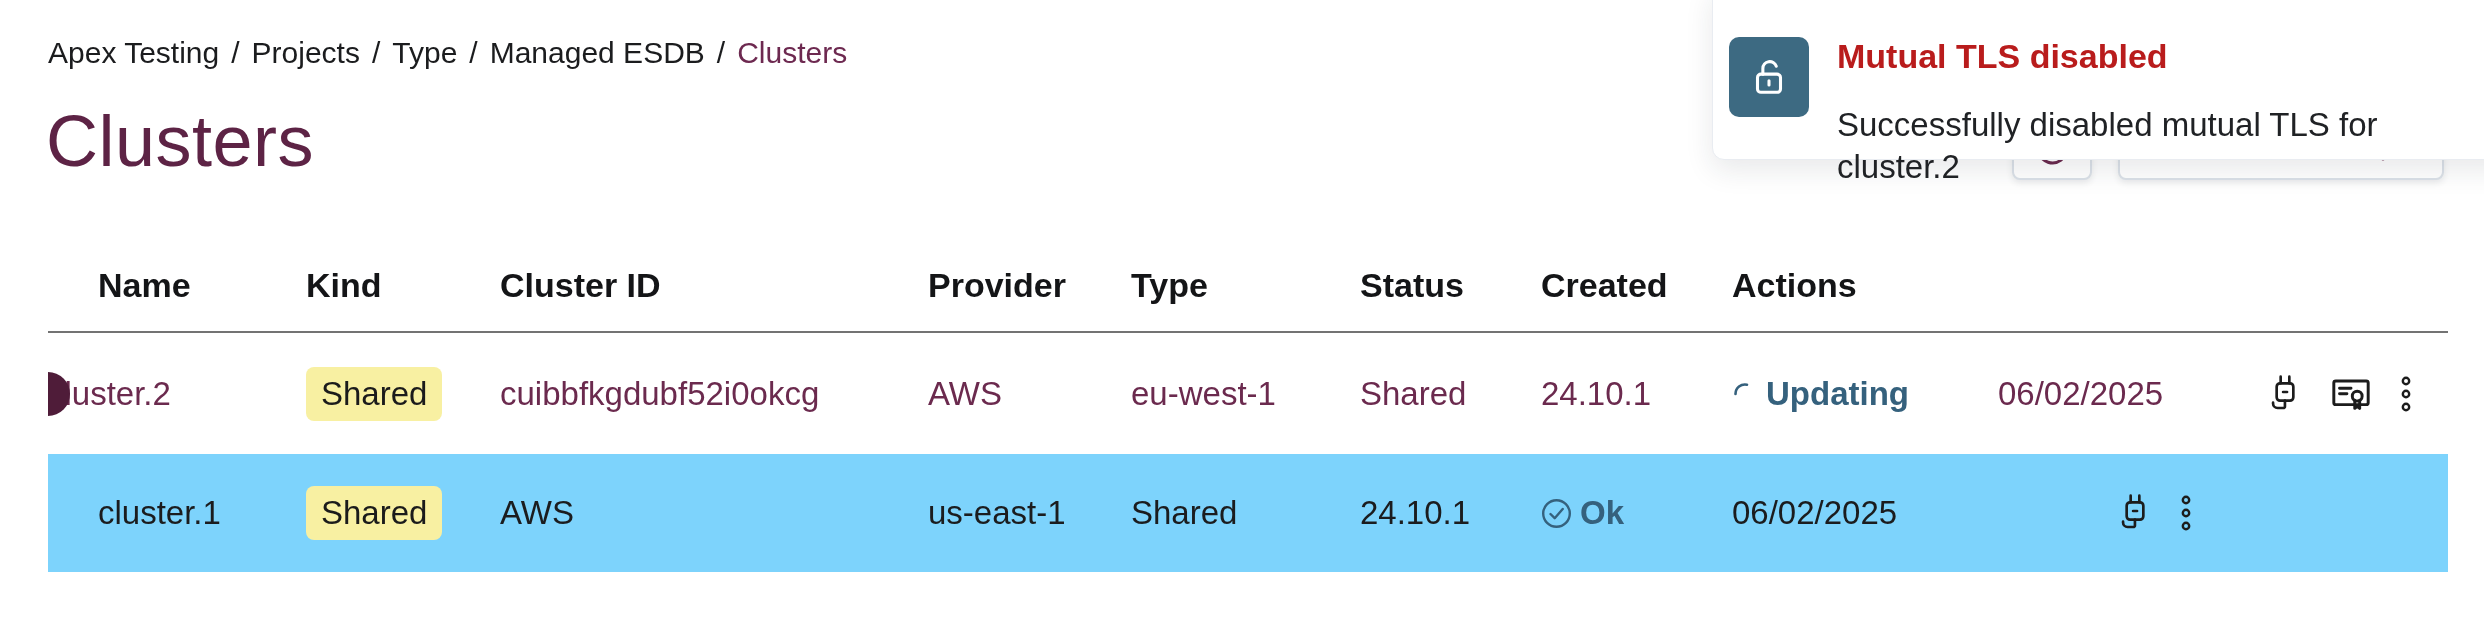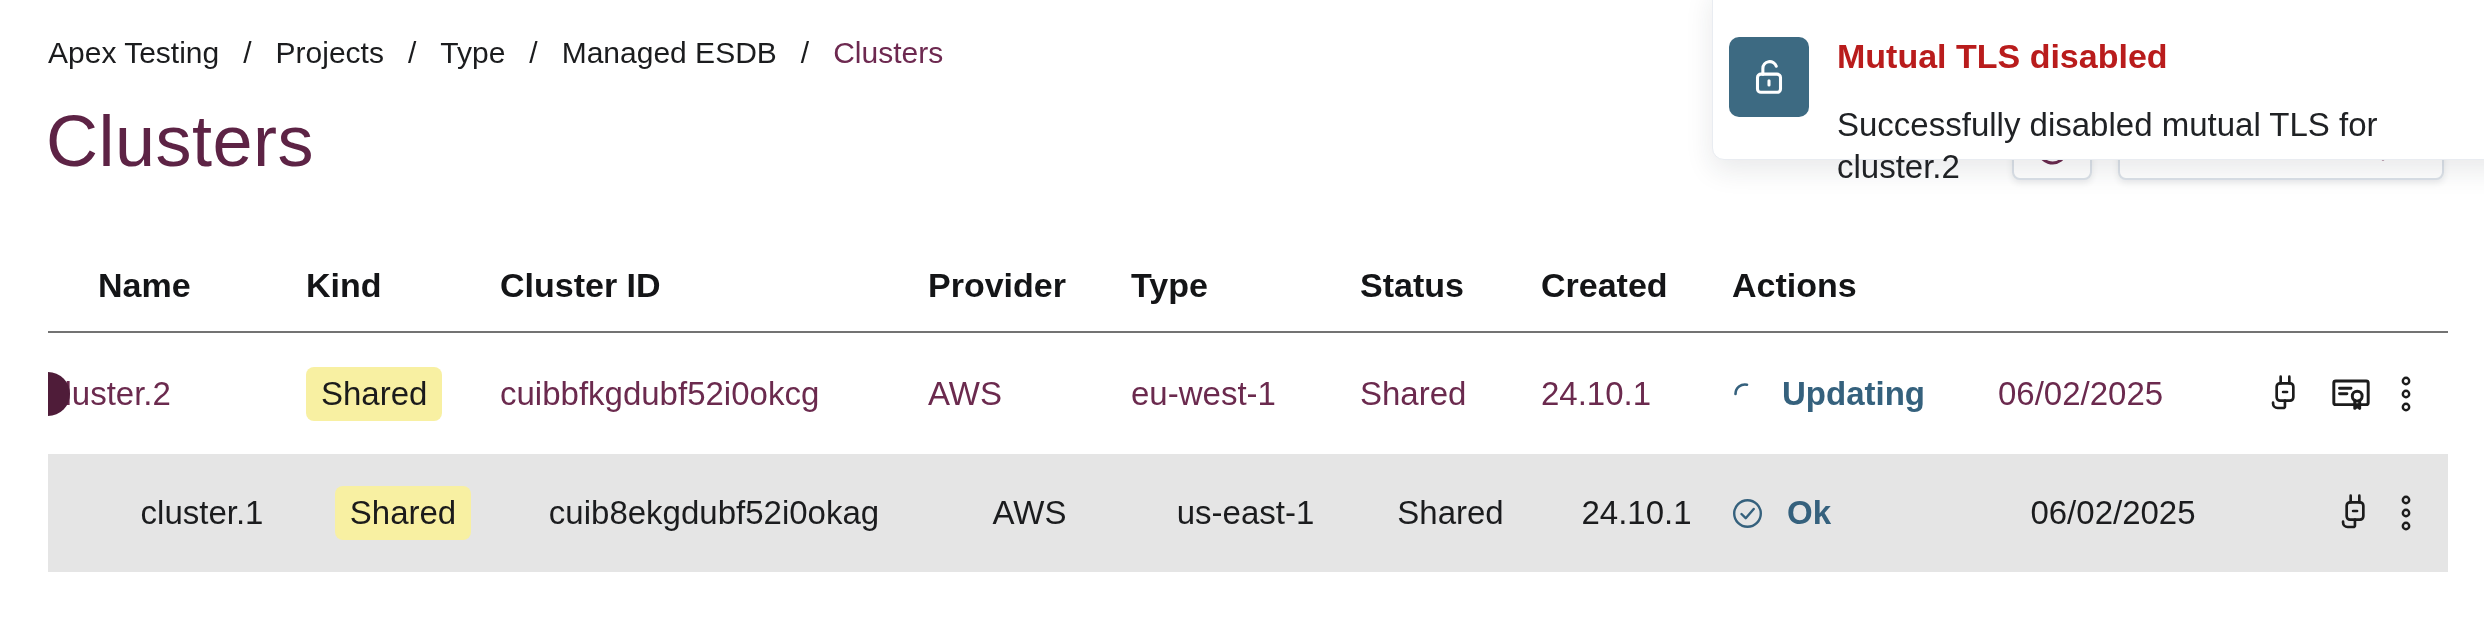--- a/index.html
+++ b/index.html
@@ -7,21 +7,21 @@
   body {
     position:relative; overflow:hidden; background:#ffffff;
     font-family:"Liberation Sans", sans-serif; color:#1b1c1e;
     -webkit-font-smoothing:antialiased;
   }
 
   
   .breadcrumb {
     position:absolute; left:48px; top:36px;
     font-size:30px; line-height:34px; color:#1b1c1e;
-    display:flex; gap:24px; align-items:baseline; white-space:nowrap;
+    display:flex; gap:12px; align-items:baseline; white-space:nowrap;
   }
   .breadcrumb .crumb { cursor:pointer; }
   .breadcrumb .sep { color:#1b1c1e; }
   .breadcrumb .crumb.current { color:#6d2950; cursor:default; }
 
   
   .page-title {
     position:absolute; left:46px; top:100px;
     font-size:72px; font-weight:400; letter-spacing:0.5px;
     color:#5d2345;
@@ -65,37 +65,37 @@
     align-items:center;
   }
   .thead { height:93px; border-bottom:2px solid #737373; }
   .thead .th {
     font-size:34px; font-weight:700; color:#141517; white-space:nowrap;
   }
   .th:first-child, .td:first-child { padding-left:50px; }
 
   .trow { position:relative; }
   .trow.row-0 { height:121px; background:#ffffff; }
-  .trow.row-1 { height:118px; background:#e5e5e5;text-align:center; }
+  .trow.row-1 { height:118px; background:#7dd3fc; }
   .td { font-size:33px; white-space:nowrap; }
   .row-0 .td { color:#6b2a4e; }
   .row-1 .td { color:#1b1c1e; }
 
   .active-row-marker {
     position:absolute; left:0; top:50%; transform:translateY(-50%);
     width:22px; height:44px; background:#4f1c39;
     border-radius:0 22px 22px 0;
   }
 
   .badge-shared {
     display:inline-block; background:#f8f0a2; color:#1b1b1b;
     font-size:33px; padding:8px 15px; border-radius:8px;
   }
 
-  .status-cell { display:flex; align-items:center; gap:24px; }
+  .status-cell { display:flex; align-items:center; gap:8px; }
   .status-text { font-size:33px; font-weight:700; color:#35617d; }
 
   .actions-cell {
     display:flex; align-items:center; justify-content:flex-end;
     gap:28px; padding-right:36px;
   }
   .icon-btn { cursor:pointer; display:flex; align-items:center; }
 
   .name-link { cursor:pointer; }
 </style>
@@ -198,21 +198,20 @@
         </svg>
       </span>
     </div>
   </div>
 
   <div class="tgrid trow row-1">
     <div class="td name-link">cluster.1</div>
     <div class="td">
       <span class="badge-shared">Shared</span>
     </div>
-    <div class="td">cuib8ekgdubf52i0okag</div>
     <div class="td">AWS</div>
     <div class="td">us-east-1</div>
     <div class="td">Shared</div>
     <div class="td">24.10.1</div>
     <div class="td status-cell">
       <svg width="31" height="31" viewBox="0 0 31 31" fill="none">
         <circle cx="15.5" cy="15.5" r="13.3" stroke="#35617d" stroke-width="2.4"></circle>
         <path d="M9.5 16 l4.2 4.2 8 -9.2" stroke="#35617d" stroke-width="2.4" stroke-linecap="round" stroke-linejoin="round"></path>
       </svg>
       <span class="status-text">Ok</span>

